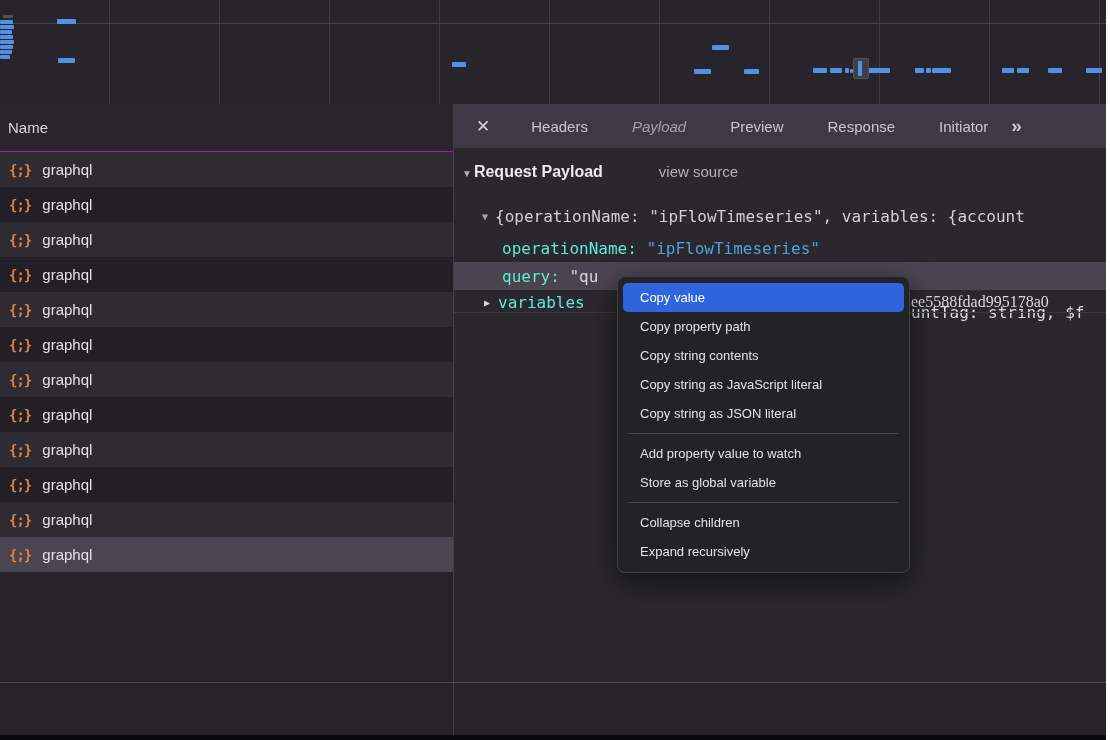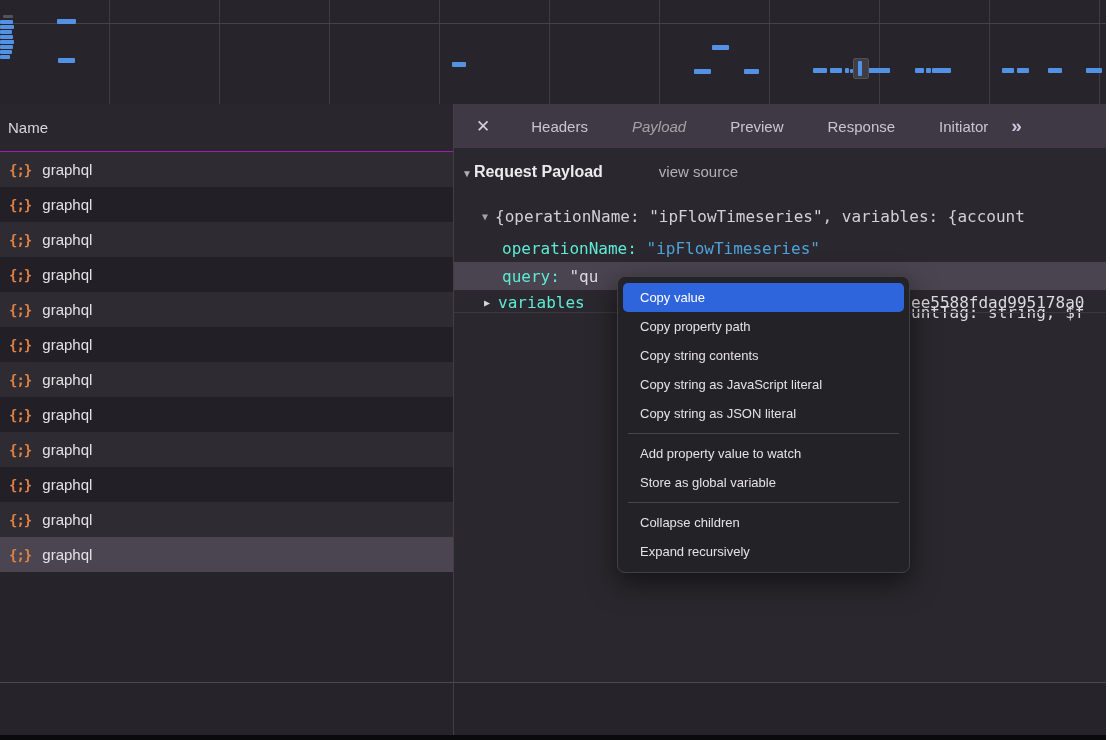--- a/index.html
+++ b/index.html
@@ -54,21 +54,21 @@
   .p-op{left:48px;top:86px;}
   .q-band{position:absolute;left:0;top:114px;width:652px;height:28px;background:#49444f;}
   .p-query{left:48px;top:114px;}
   .p-vars{left:30px;top:142px;height:24px;}
   .p-vars .tri{font-size:10px;color:#d8d6dc;margin-right:8px;}
   .key{color:#5eead4;}
   .str{color:#4da3d9;}
   .plain{color:#dcdae0;}
   .frag{position:absolute;left:457px;color:#dcdae0;}
   .frag.q{top:114px;height:28px;display:flex;align-items:center;margin-top:36px;}
-  .frag.v{top:142px;height:24px;display:flex;align-items:center;}
+  .frag.v{top:142px;height:24px;display:flex;align-items:center;font-family:Liberation Serif, serif;}
   .sect-border{position:absolute;left:0;top:164px;width:652px;height:1px;background:#3b393f;}
 
   
   .footer-sep{position:absolute;left:0;top:682px;width:1106px;height:1px;background:#4b494f;}
   .bottom-strip{position:absolute;left:0;top:735px;width:1106px;height:5px;background:#0a0a0c;}
 
   
   .menu{position:absolute;left:617px;top:276px;width:293px;background:rgba(35,34,39,0.97);
     border:1px solid #413f45;border-radius:8px;box-shadow:0 10px 28px rgba(0,0,0,0.55);
     padding:6px 0;box-sizing:border-box;z-index:10;}

